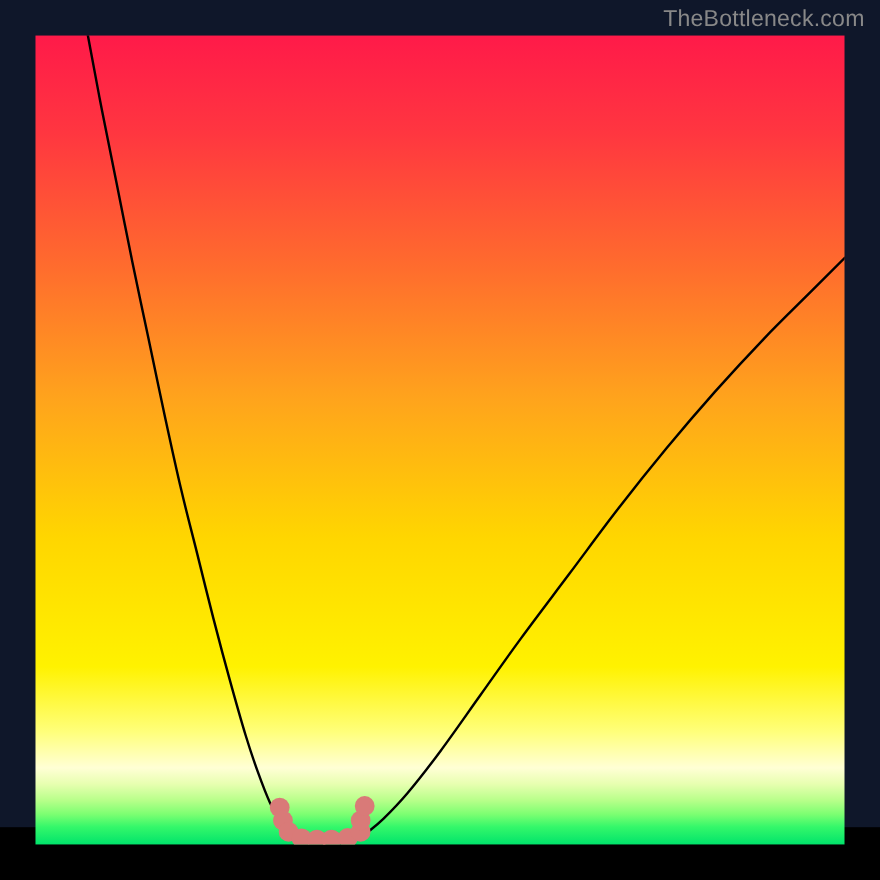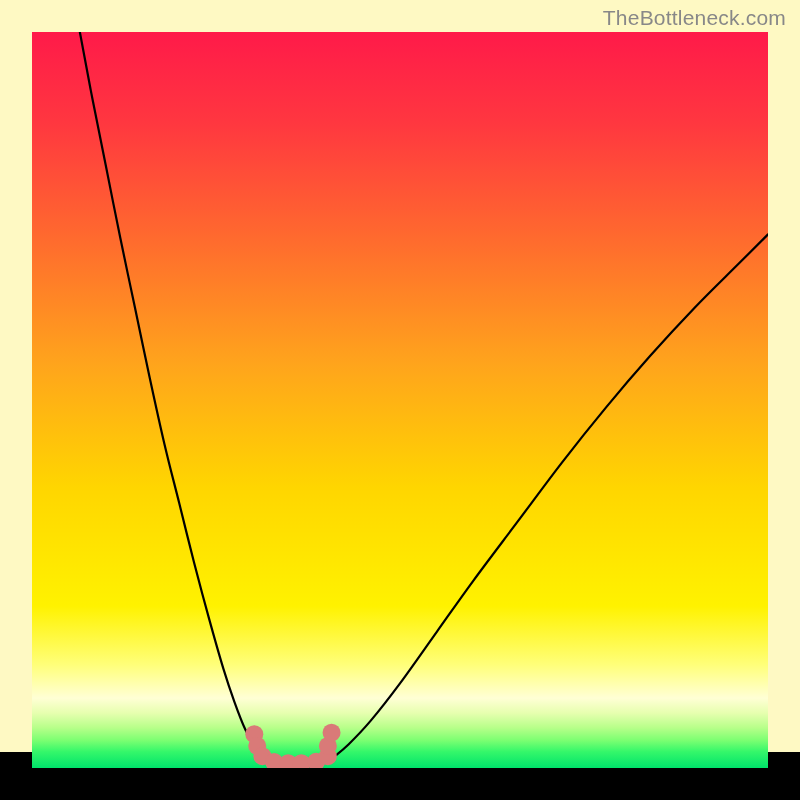--- a/index.html
+++ b/index.html
@@ -8,21 +8,21 @@
     width: 800px;
     height: 800px;
     background: #000;
     overflow: hidden;
     font-family: Arial, Helvetica, sans-serif;
   }
   .frame {
     position: absolute;
     left: 0; top: 0;
     width: 800px; height: 752px;
-    background: #fef9c3;
+    background: #0f172a;
   }
   .plot-area {
     position: absolute;
     left: 32px;
     top: 32px;
     width: 736px;
     height: 736px;
     overflow: hidden;
   }
   .watermark {

